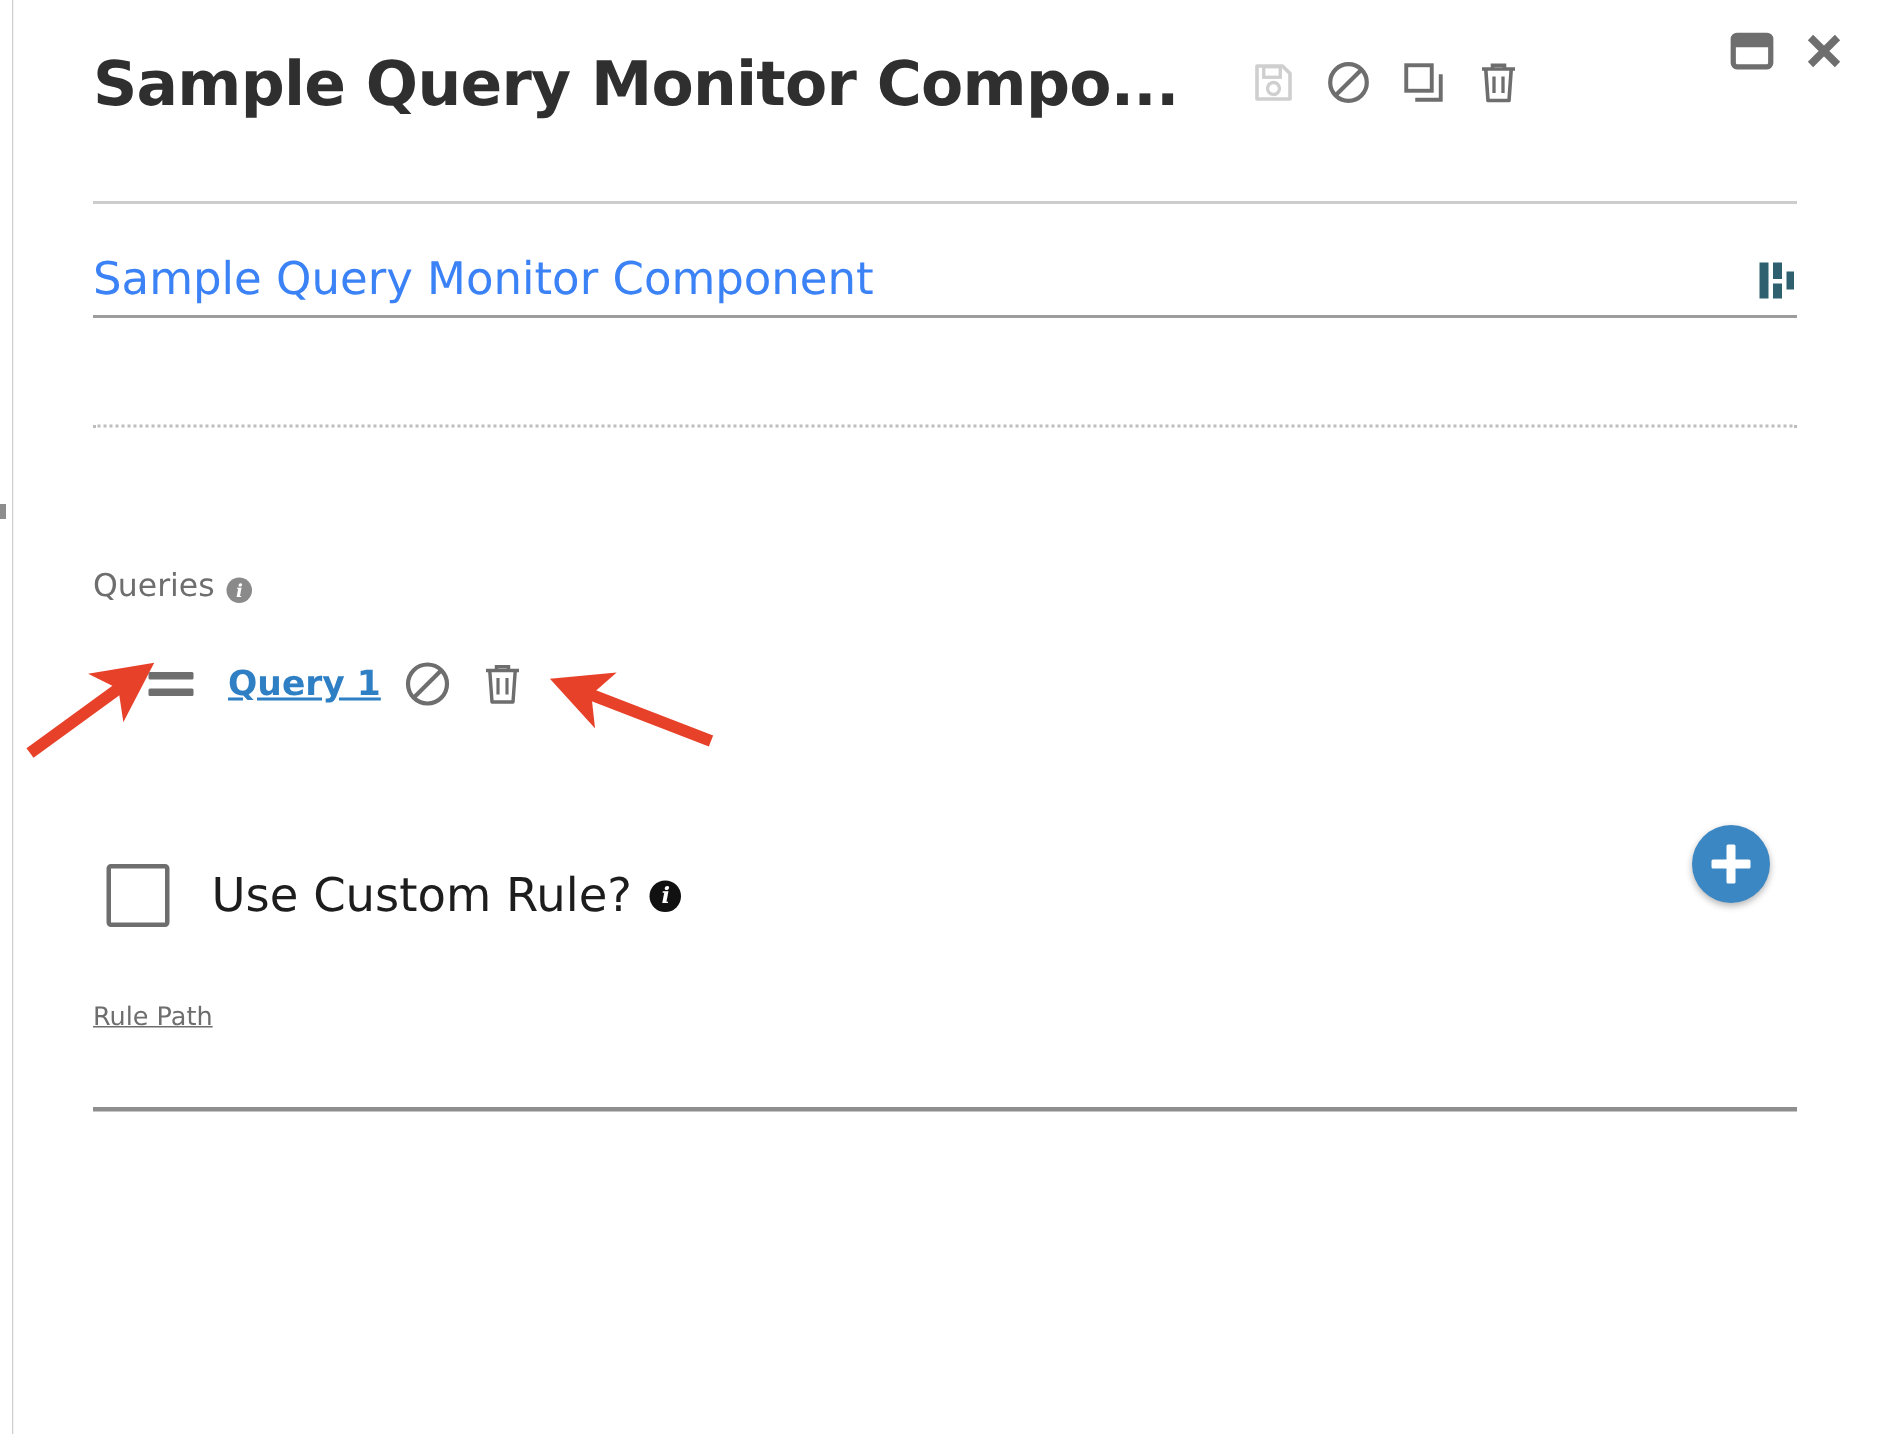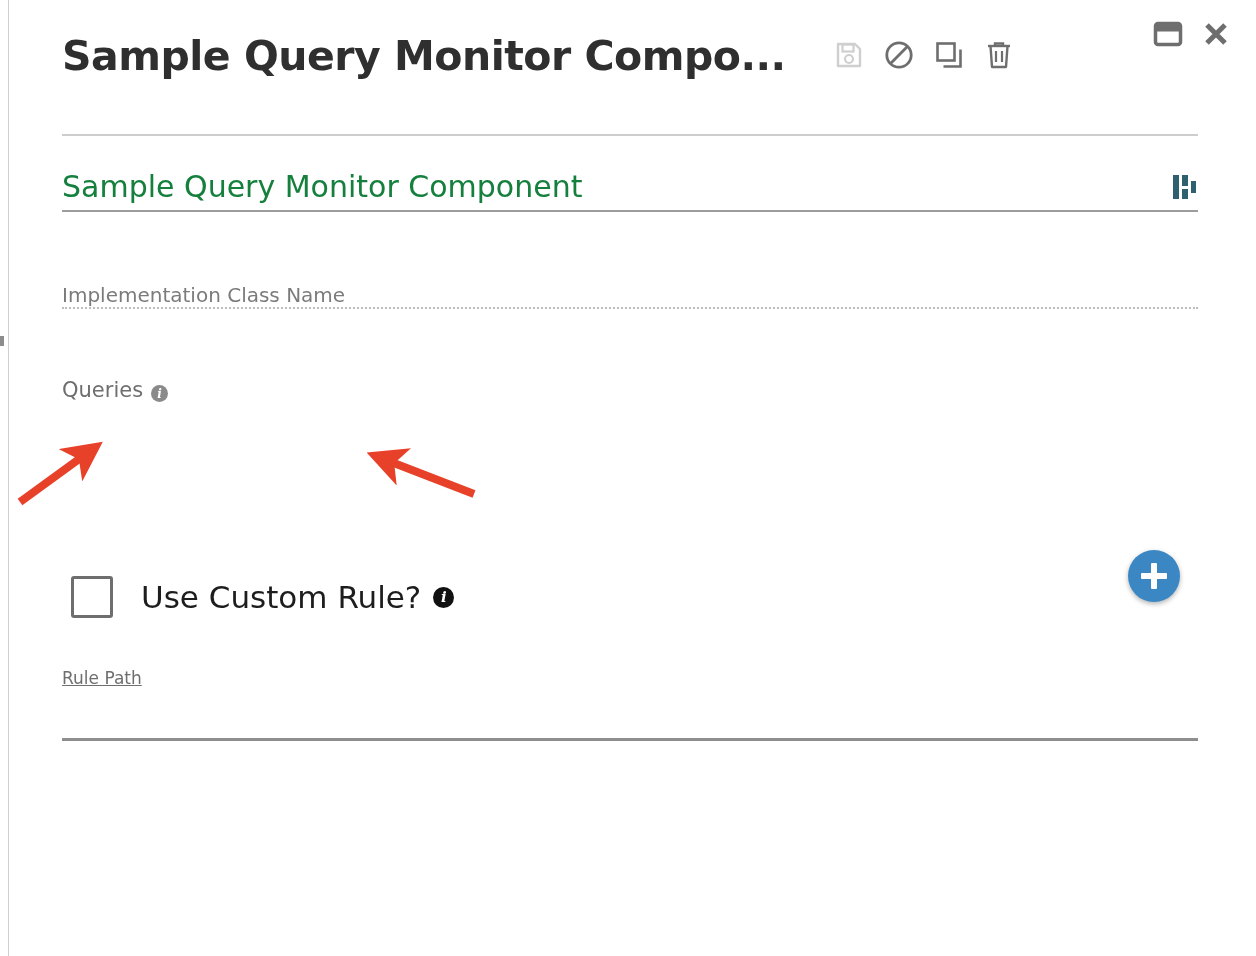--- a/index.html
+++ b/index.html
@@ -115,21 +115,21 @@
   }
   .req-star { color: #e8412a; font-weight: 700; }
 
   .field-value-row {
     display: flex;
     align-items: flex-end;
     justify-content: space-between;
   }
   .field-value {
     font-size: 30px;
-    color: #15803d;
+    color: #3b82f6;
     line-height: 1.25;
     padding-bottom: 4px;
     flex: 1 1 auto;
   }
   .field-value.muted { color: #9a9a9a; }
 
   .field-underline-solid {
     height: 2px;
     background: #9c9c9c;
     width: 100%;
@@ -367,32 +367,52 @@
             <rect x="12" y="3" width="6" height="11" fill="#2e6070"></rect>
             <rect x="12" y="17" width="6" height="10" fill="#2e6070"></rect>
             <rect x="21" y="9" width="5" height="12" fill="#2e6070"></rect>
           </svg>
         </div>
       </div>
       <div class="field-underline-solid"></div>
     </div>
 
     <div class="field field-impl">
-      <div class="field-label">Implementation Class Name</div>
       <div class="field-underline-dotted"></div>
     </div>
 
     <div class="queries-section">
       <div class="queries-header">
         <span>Queries</span>
         <span class="info-icon">i</span>
       </div>
 
       <div class="query-list">
 
+        <div class="query-row">
+          <div class="drag-handle">
+            <span></span>
+              <span></span>
+          </div>
+          <div class="query-link">Query 1</div>
+          <div class="row-icon">
+            <svg width="32" height="32" viewBox="0 0 32 32" aria-hidden="true">
+              <circle cx="16" cy="16" r="13" fill="none" stroke="#6e6e6e" stroke-width="2.8"></circle>
+              <line x1="6.8" y1="25.2" x2="25.2" y2="6.8" stroke="#6e6e6e" stroke-width="2.8"></line>
+            </svg>
+          </div>
+          <div class="row-icon">
+            <svg width="26" height="30" viewBox="0 0 26 30" aria-hidden="true">
+              <path d="M2 6 H24" stroke="#6e6e6e" stroke-width="2.3"></path>
+              <path d="M9 6 V3.5 H17 V6" fill="none" stroke="#6e6e6e" stroke-width="2.3"></path>
+              <path d="M4.5 6 L6 27 H20 L21.5 6" fill="none" stroke="#6e6e6e" stroke-width="2.3" stroke-linejoin="round"></path>
+              <path d="M10 11 V22 M16 11 V22" stroke="#6e6e6e" stroke-width="2.1"></path>
+            </svg>
+          </div>
+        </div>
 
 
       </div>
 
       <div class="fab-add"></div>
     </div>
 
     <div class="custom-rule-row">
       <div class="checkbox-box"></div>
       <div class="custom-rule-label">Use Custom Rule?</div>

